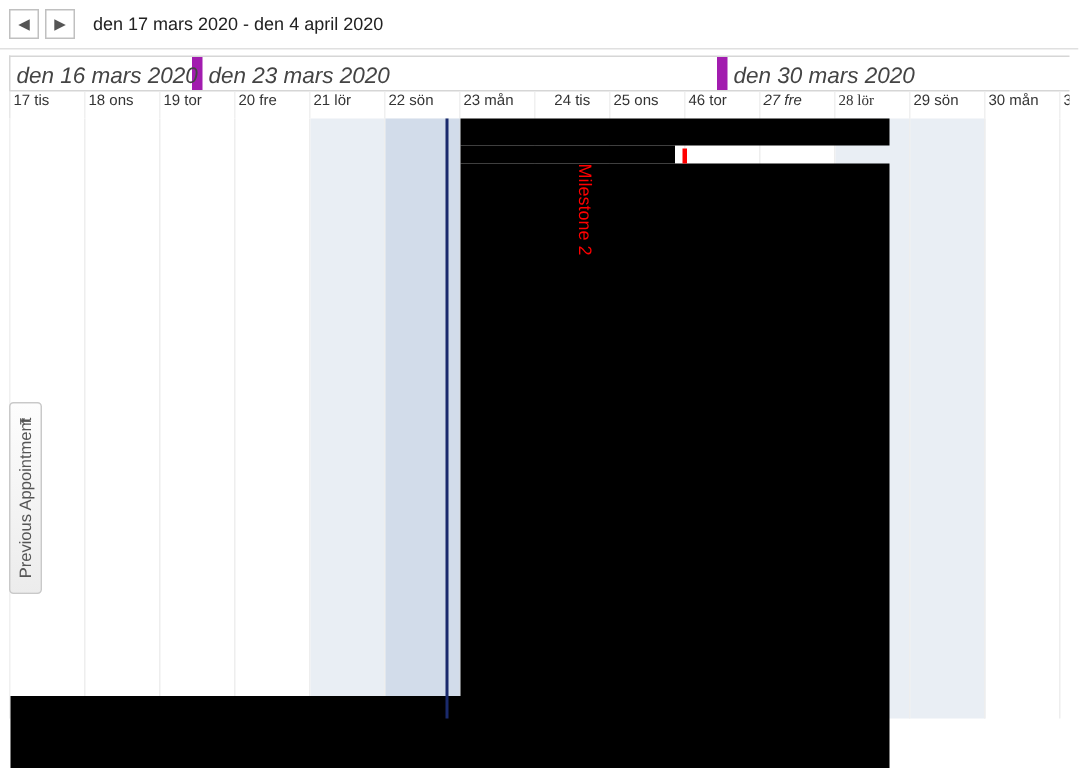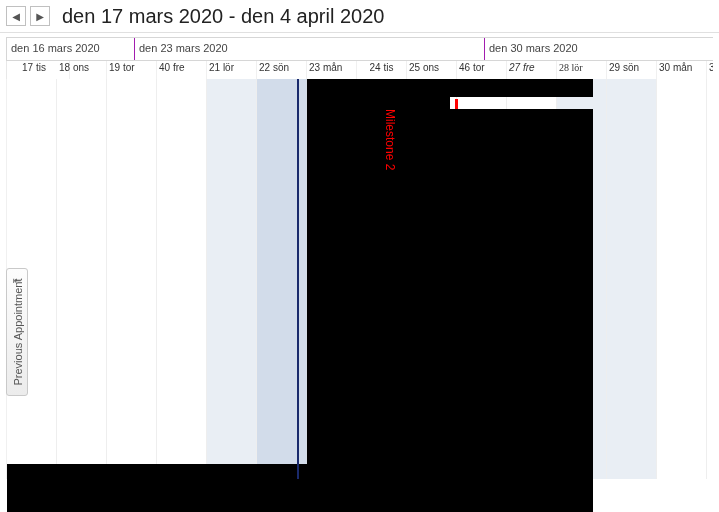--- a/index.html
+++ b/index.html
@@ -25,21 +25,21 @@
     border: 1px solid #c0c0c0;
     background: #fff;
     display: flex;
     align-items: center;
     justify-content: center;
     cursor: pointer;
     font-size: 10px;
     color: #555;
   }
   .title {
-    font-size: 20px;
+    font-size: 12px;
     margin-left: 8px;
     color: #222;
   }
   .timeline {
     position: relative;
     width: 719px;
     height: 480px;
     border-top: 1px solid #e0e0e0;
   }
   .ruler-weeks {
@@ -48,25 +48,26 @@
     border: 1px solid #d6d6d6;
     border-right: none;
     background: #fff;
     margin: 4px 6px 0 6px;
     overflow: hidden;
   }
   .ruler-weeks .wk {
     position: absolute;
     top: 0;
     height: 100%;
-    border-right: 1px solid #a21caf;
-    font-size: 11px;
+    border-right: 7px solid #a21caf;
+    font-size: 15px;
     color: #444;
     padding: 4px 4px;
     white-space: nowrap;
+    font-style: italic;
   }
   .ruler-days {
     position: relative;
     height: 18px;
     margin: 0 6px;
     border-left: 1px solid #e8e8e8;
     overflow: hidden;
   }
   .ruler-days .day {
     position: absolute;
@@ -170,24 +171,24 @@
   <div class="title">den 17 mars 2020 - den 4 april 2020</div>
 </div>
 
 <div class="timeline">
   <div class="ruler-weeks" id="ruler-weeks">
       <div class="wk" style="left: 0px; width: 128px;">den 16 mars 2020</div>
       <div class="wk" style="left: 128px; width: 350px;">den 23 mars 2020</div>
       <div class="wk" style="left: 478px; width: 350px;">den 30 mars 2020</div>
     </div>
   <div class="ruler-days" id="ruler-days">
-      <div class="day" style="left: 0px; width: 50px; margin-left: 13px;">17 tis</div>
+      <div class="day" style="left: 0px; width: 50px;">17 tis</div>
       <div class="day" style="left: 50px; width: 50px;">18 ons</div>
       <div class="day" style="left: 100px; width: 50px;">19 tor</div>
-      <div class="day" style="left: 150px; width: 50px;">40 fre</div>
+      <div class="day" style="left: 150px; width: 50px;">20 fre</div>
       <div class="day" style="left: 200px; width: 50px;">21 lör</div>
       <div class="day" style="left: 250px; width: 50px;">22 sön</div>
       <div class="day" style="left: 300px; width: 50px;">23 mån</div>
       <div class="day" style="left: 350px; width: 50px; text-align: center;">24 tis</div>
       <div class="day" style="left: 400px; width: 50px;">25 ons</div>
       <div class="day" style="left: 450px; width: 50px;">46 tor</div>
       <div class="day" style="left: 500px; width: 50px; font-style: italic;">27 fre</div>
       <div class="day" style="left: 550px; width: 50px; font-family: Liberation Serif, serif;">28 lör</div>
       <div class="day" style="left: 600px; width: 50px;">29 sön</div>
       <div class="day" style="left: 650px; width: 50px;">30 mån</div>

